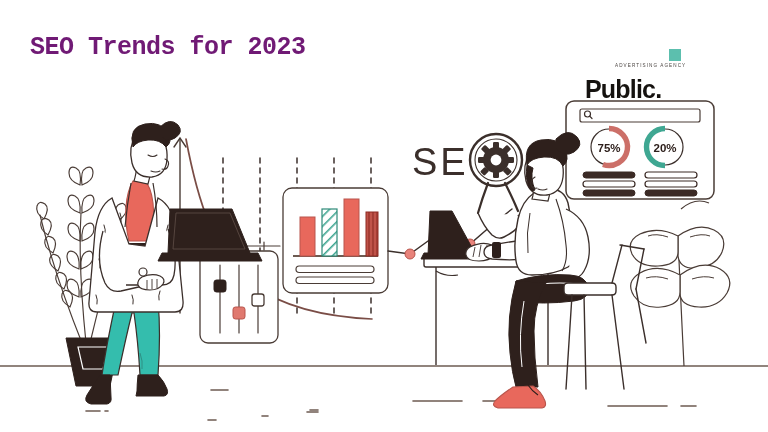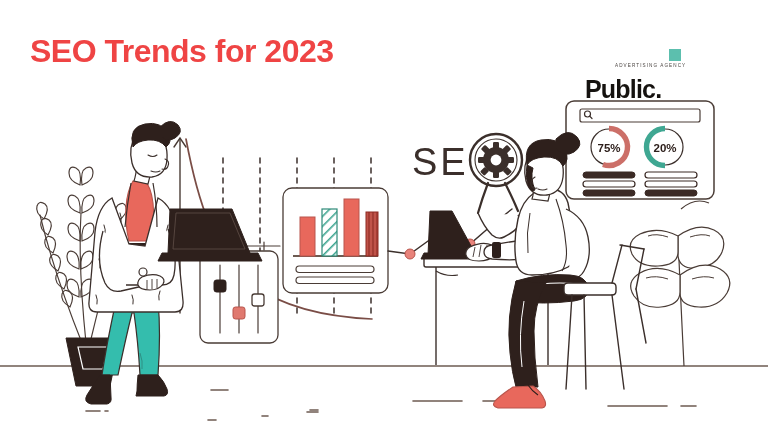--- a/index.html
+++ b/index.html
@@ -2,23 +2,23 @@
 <html><head>
 <meta charset="utf-8">
 <style>
   html,body{margin:0;padding:0;background:#ffffff;}
   body{font-family:"Liberation Sans",sans-serif;}
   #stage{position:relative;width:768px;height:432px;background:#ffffff;overflow:hidden;}
 
   
   #title{
     position:absolute;left:30px;top:33px;
-    font-family:Liberation Sans, sans-serif;
-    font-weight:bold;font-size:32px;letter-spacing:-0.5px;
-    color:#ef4444;white-space:nowrap;
+    font-family:Liberation Mono, monospace;
+    font-weight:bold;font-size:25px;letter-spacing:-0.5px;
+    color:#701a75;white-space:nowrap;
   }
 
   
   #logo{position:absolute;left:585px;top:36px;width:110px;height:40px;}
   #logo-word{
     font-family:"Liberation Sans",sans-serif;
     font-weight:bold;font-size:25px;letter-spacing:-0.8px;color:#15120f;
     line-height:26px;white-space:nowrap;margin-top:40px;
   }
   #logo-square{

